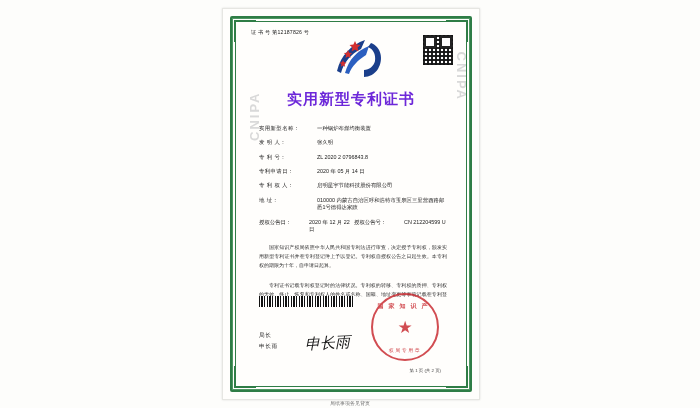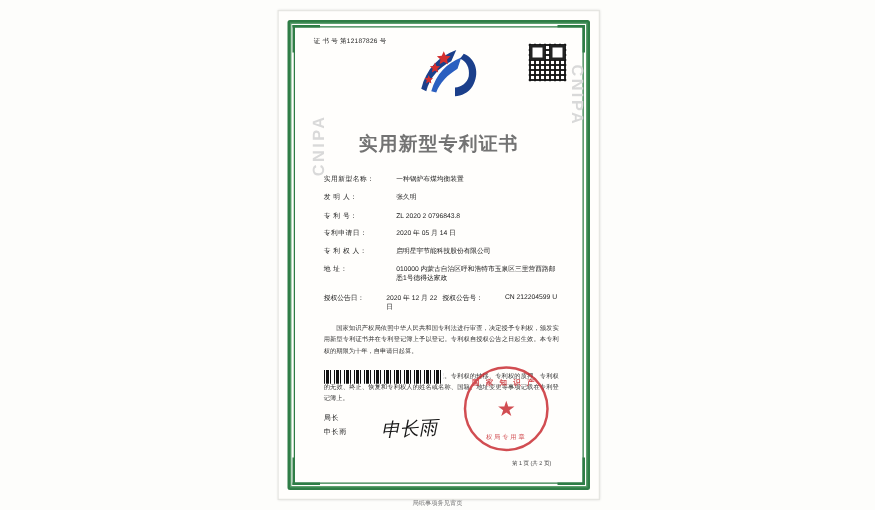--- a/index.html
+++ b/index.html
@@ -128,22 +128,22 @@
     border: 2px solid #111;
     background: #fff;
   }
   .qr::before { left: 1px; top: 1px; }
   .qr::after  { right: 1px; top: 1px; }
 
   .title {
     text-align: center;
     font-size: 15px;
     font-weight: bold;
-    color: #737373;
-    margin-top: 70px;
+    color: #6d28d9;
+    margin-top: 54px;
     letter-spacing: 1px;
     font-family: "DejaVu Sans", sans-serif;
   }
 
   .fields {
     margin-top: 16px;
     padding-left: 16px;
     padding-right: 10px;
   }
   .field {

